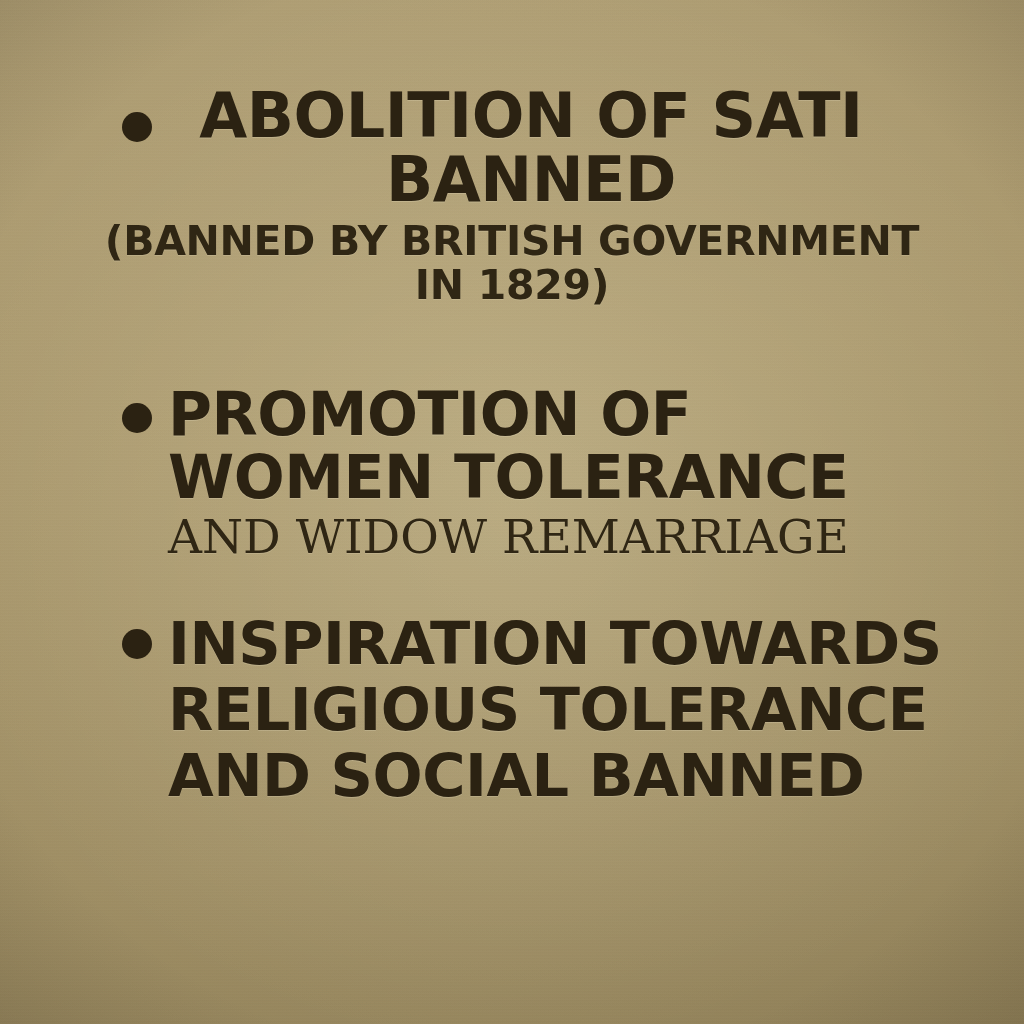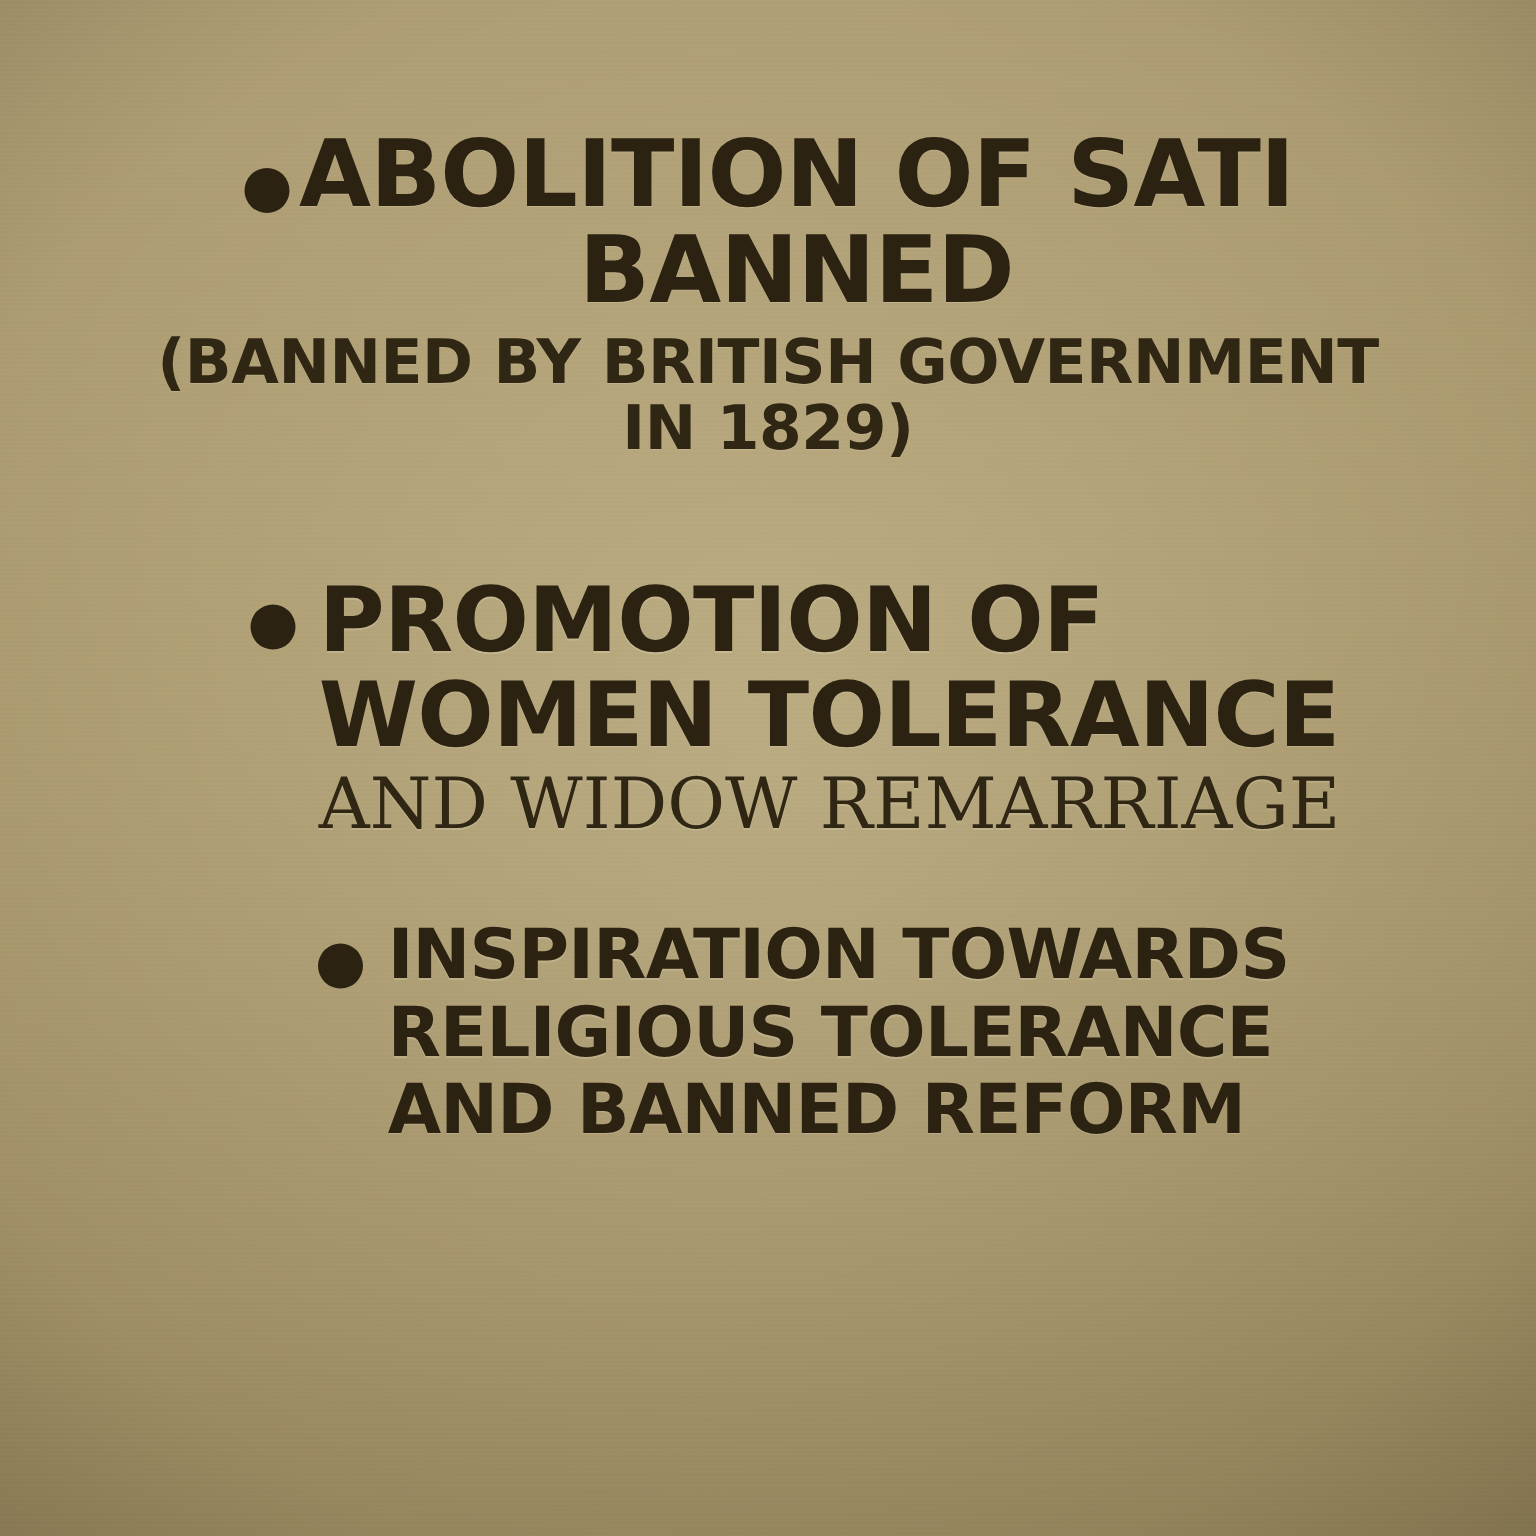--- a/index.html
+++ b/index.html
@@ -44,21 +44,20 @@
 
   .content {
     position: relative;
     z-index: 2;
     padding: 72px 56px 40px 56px;
     box-sizing: border-box;
     height: 100%;
     display: flex;
     flex-direction: column;
     justify-content: flex-start;
-    align-items: center;
   }
 
   .bullet-block {
     position: relative;
     color: #2b2212;
     text-align: center;
   }
 
   .block-1 { margin-top: 12px; }
   .block-2 { margin-top: 76px; }
@@ -118,21 +117,21 @@
     font-size: 47px;
     padding-left: 112px;
     padding-right: 30px;
     text-align: left;
     margin-top: 4px;
     font-family: "DejaVu Serif", serif;
   }
 
   
   .block-3 .main-line {
-    font-size: 46px;
+    font-size: 59px;
     padding-left: 112px;
     padding-right: 18px;
     text-align: left;
     line-height: 1.12;
   }
 
   .nowrap { white-space: nowrap; }
 </style>
 </head>
 <body>
@@ -161,18 +160,18 @@
       <div class="sub-line">
         <div>AND WIDOW REMARRIAGE</div>
       </div>
     </div>
 
     <div class="bullet-block block-3">
       <span class="dot"></span>
       <div class="main-line">
         <div>INSPIRATION TOWARDS</div>
         <div>RELIGIOUS TOLERANCE</div>
-        <div>AND BANNED REFORM</div>
+        <div>AND SOCIAL BANNED</div>
       </div>
     </div>
 
   </div>
 </div>
 
 </body></html>

